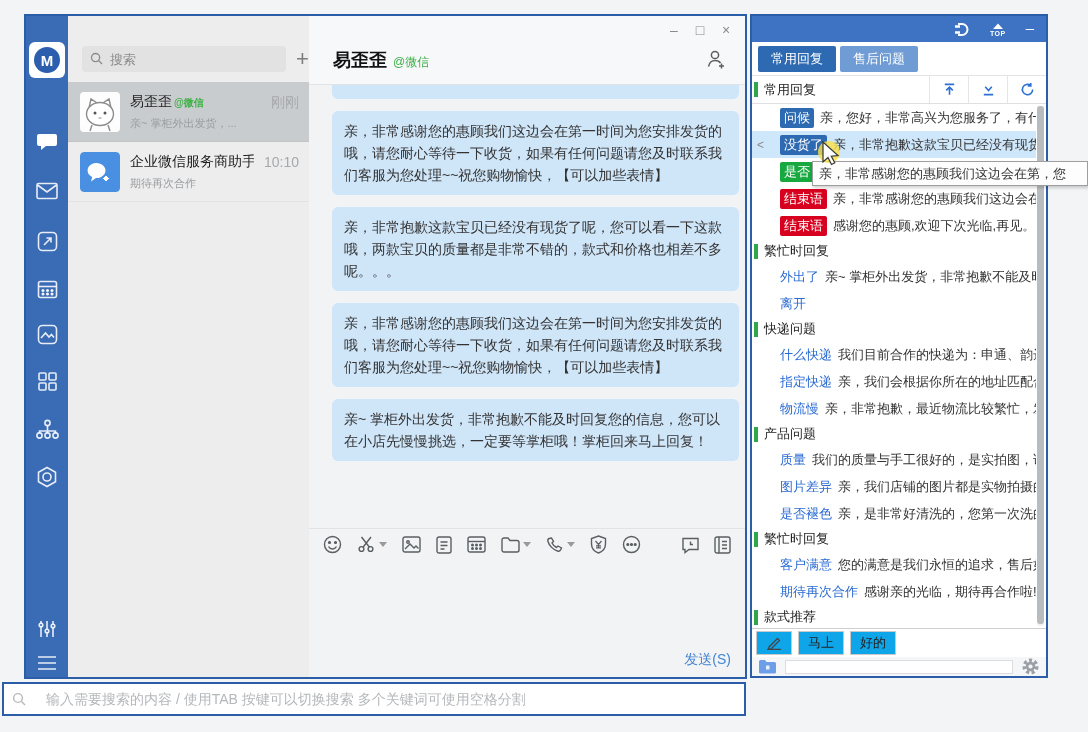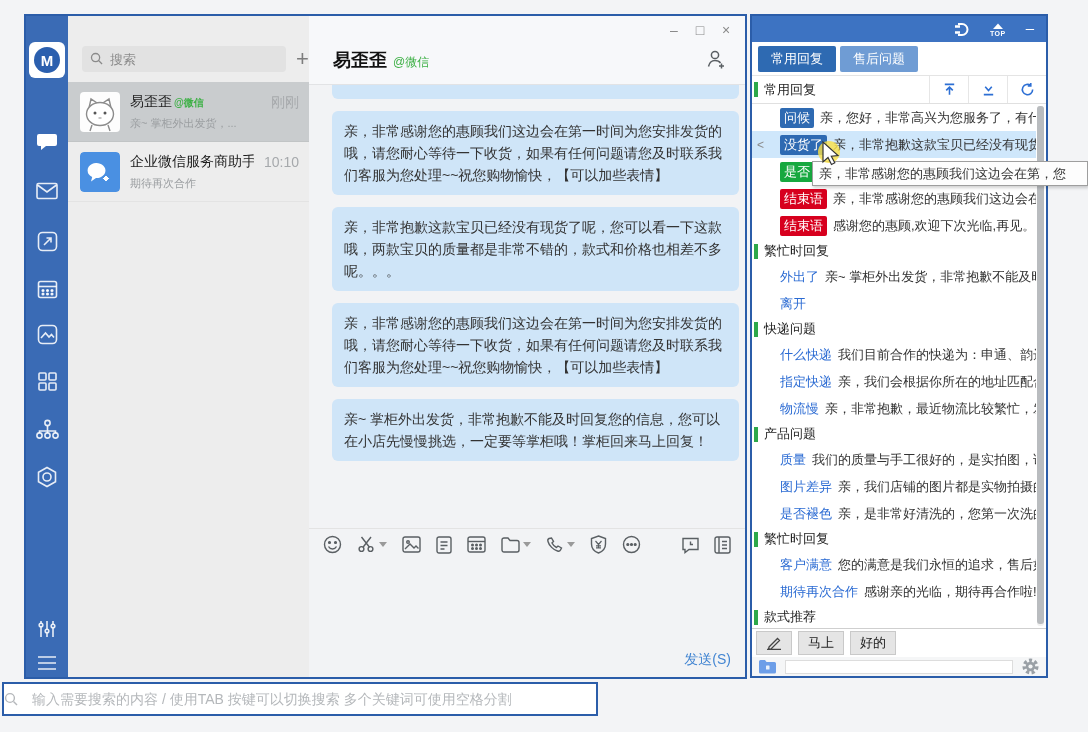--- a/index.html
+++ b/index.html
@@ -89,38 +89,38 @@
   .reply-item.selected { background:#cfe7fb; }
   .reply-item .chev { position:absolute; left:5px; color:#8a8a8a; font-size:12px; }
   .tag { flex:none; padding:1px 4px; margin-right:6px; font-size:13px; color:#fff; border-radius:2px; }
   .tag.blue { background:#2e6ab2; }
   .tag.green { background:#17a83f; }
   .tag.red { background:#d7001e; }
   .tag.link { background:none; color:#2b6bd3; padding:1px 0; }
   .reply-text { overflow:hidden; }
   .quick-row { position:absolute; left:0; right:0; bottom:19px; height:29px; background:#fff;
     border-top:1px solid #cfcfcf; display:flex; align-items:center; gap:6px; padding:0 4px; }
-  .qbtn { height:24px; background:#e5e5e5; border:1px solid #c9c9c9; font-size:13px; color:#222;
+  .qbtn { height:24px; background:#0ea5e9; border:1px solid #c9c9c9; font-size:13px; color:#222;
     padding:0 9px; cursor:pointer; font-family:inherit; }
   .qbtn.icon-btn { width:36px; display:flex; align-items:center; justify-content:center; }
   .panel-bottom { position:absolute; left:0; right:0; bottom:0; height:19px; background:#f5f6f7;
     display:flex; align-items:center; gap:8px; padding:0 6px; }
   .pb-input { flex:1; height:14px; background:#fff; border:1px solid #ddd; }
 
   
   #tooltip { position:absolute; left:812px; top:161px; width:276px; height:25px; line-height:23px;
     background:#fdfdfd; border:1px solid #9e9e9e; box-shadow:1px 2px 3px rgba(0,0,0,.18);
     font-size:13px; color:#333; padding:0 6px; white-space:nowrap; overflow:hidden; z-index:60; }
 
   
   #cursor { position:absolute; left:814px; top:138px; z-index:70; pointer-events:none; }
 
   
-  #bottom-search { position:absolute; left:2px; top:682px; width:596px; height:34px;
-    border:2px solid #2b5da9; background:#fff; display:flex; align-items:center; padding:0 0; gap:14px; }
+  #bottom-search { position:absolute; left:2px; top:682px; width:744px; height:34px;
+    border:2px solid #2b5da9; background:#fff; display:flex; align-items:center; padding:0 8px; gap:20px; }
   #bottom-search input { flex:1; border:none; outline:none; font-size:14px; color:#444; font-family:inherit; }
   #bottom-search input::placeholder { color:#b5b8bb; }
 </style>
 </head>
 <body>
 
 <div id="main-window">
 
   <div class="mw-sidebar">
     <div class="sb-logo">

